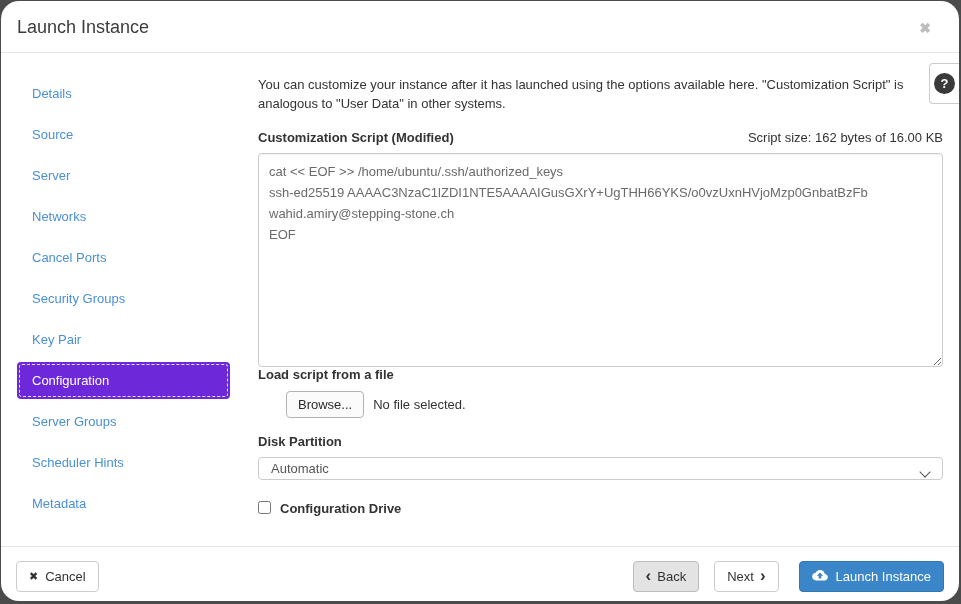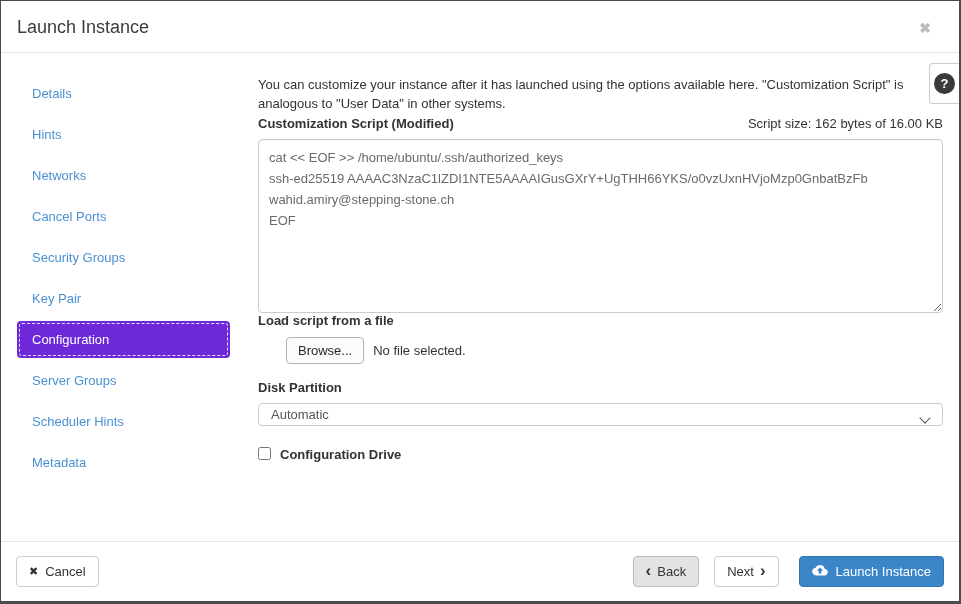--- a/index.html
+++ b/index.html
@@ -7,21 +7,21 @@
   body {
     background: #4b4b4b;
     font-family: "Liberation Sans", sans-serif;
     color: #333;
     position: relative;
   }
   .modal {
     position: absolute;
     top: 1px; left: 1px; right: 2px; bottom: 3px;
     background: #fff;
-    border-radius: 0;
+    border-radius: 18px;
     display: flex;
     flex-direction: column;
     overflow: hidden;
   }
   
   .modal-header {
     padding: 16px 16px 14px 16px;
     border-bottom: 1px solid #e5e5e5;
     display: flex;
     align-items: center;
@@ -75,31 +75,31 @@
     margin-left: 28px;
     min-width: 0;
   }
   .description {
     font-size: 13px;
     line-height: 19px;
     color: #333;
     max-width: 655px;
   }
   .script-row {
-    margin-top: 3px;
+    margin-top: 17px;
     display: flex;
     justify-content: space-between;
     align-items: baseline;
   }
   .bold-label { font-size: 13px; font-weight: bold; color: #333; display: block; }
   .script-size { font-size: 13px; color: #333; }
   textarea.script {
     display: block;
     width: 100%;
-    height: 174px;
+    height: 214px;
     margin-top: 8px;
     border: 1px solid #ccc;
     border-radius: 4px;
     padding: 7px 10px;
     font-family: "Liberation Sans", sans-serif;
     font-size: 13px;
     line-height: 21px;
     color: #6a6a6a;
     resize: vertical;
     box-shadow: inset 0 1px 1px rgba(0,0,0,0.05);
@@ -214,21 +214,22 @@
 
   <div class="modal-header">
     <h4 class="modal-title">Launch Instance</h4>
     <span class="close">✖</span>
   </div>
 
   <div class="modal-body">
 
     <ul class="wizard-nav">
       <li>Details</li>
-      <li>Hints</li>
+      <li>Source</li>
+      <li>Server</li>
       <li>Networks</li>
       <li>Cancel Ports</li>
       <li>Security Groups</li>
       <li>Key Pair</li>
       <li class="active">Configuration</li>
       <li>Server Groups</li>
       <li>Scheduler Hints</li>
       <li>Metadata</li>
     </ul>
 

